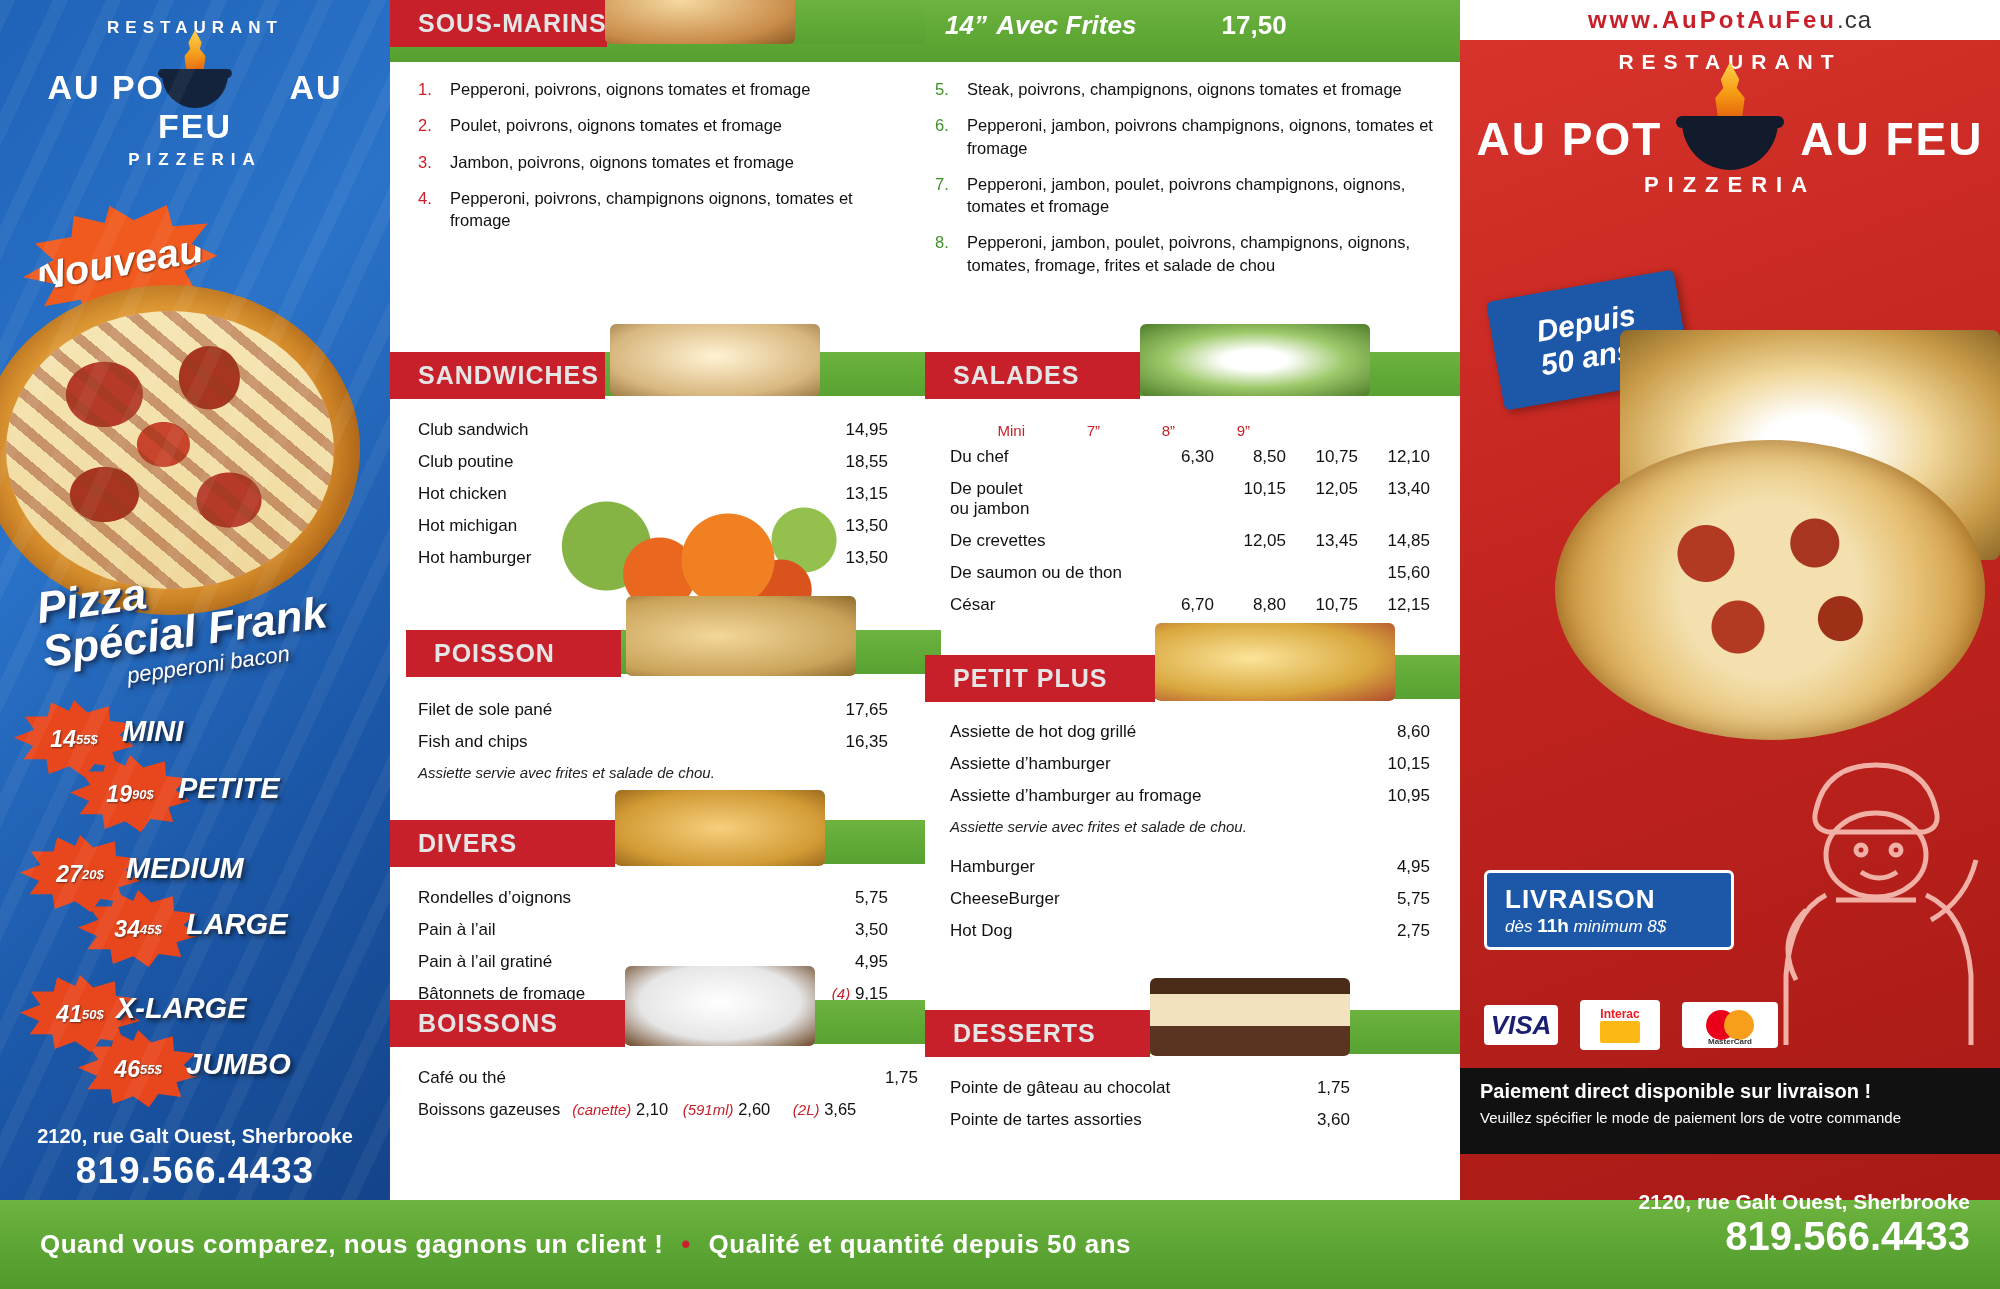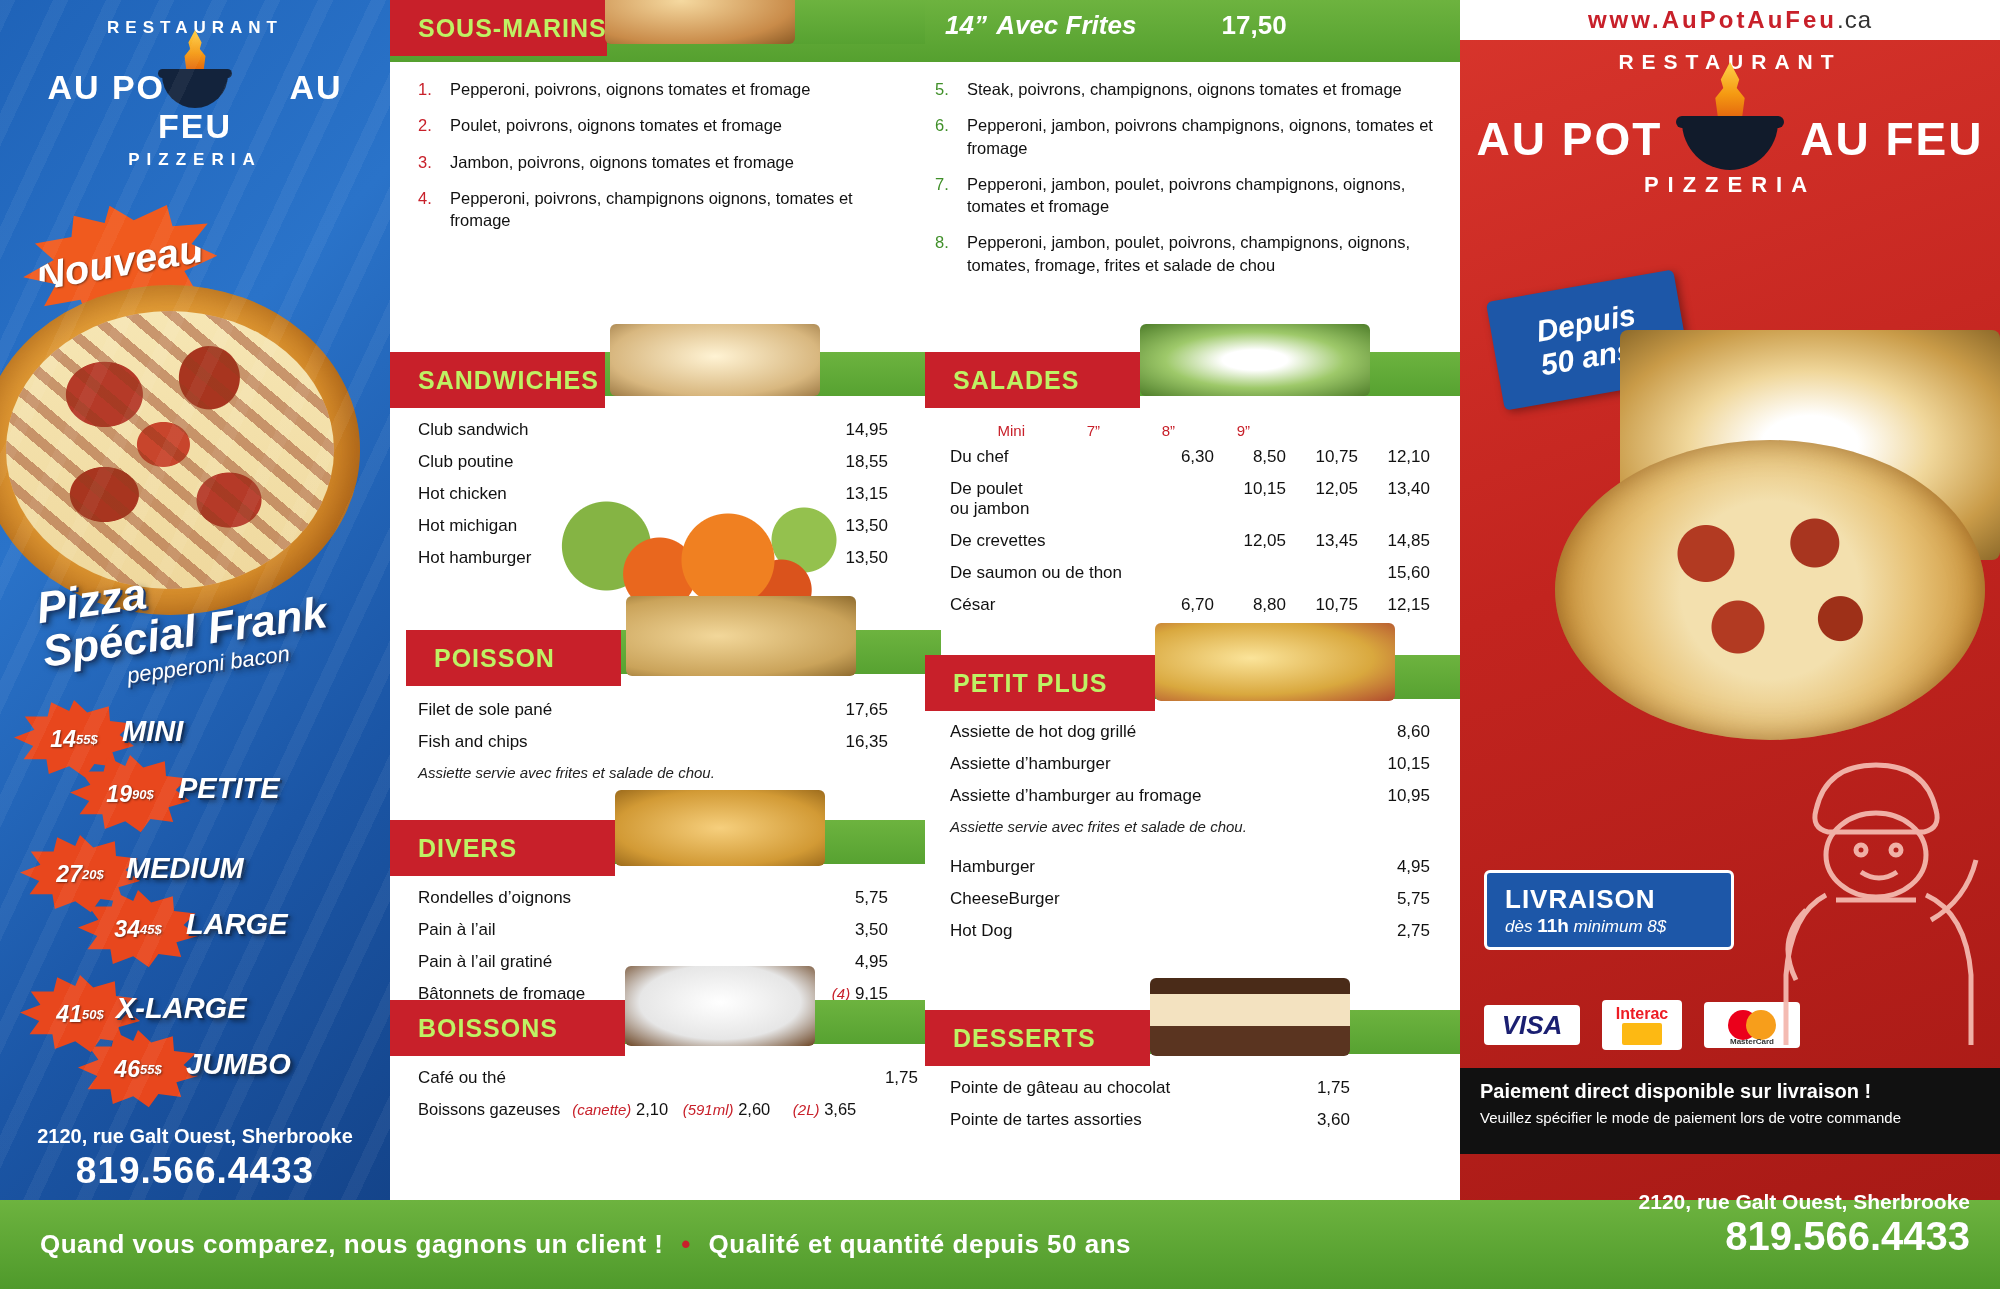--- a/index.html
+++ b/index.html
@@ -116,22 +116,22 @@
   .fourteen {
     position:absolute; left:555px; top:10px; color:#fff; font-size:26px; font-weight:bold; font-style:italic;
   }
   .fourteen .price{ margin-left:78px; font-style:normal; }
 
   .band {
     position:absolute; height:44px;
     background:linear-gradient(#6db33f,#57a231);
   }
   .band .tag {
-    position:absolute; left:0; top:0; height:56px; min-width:215px;
-    background:#c8202a; color:#bef264; font-size:25px; font-weight:bold;
+    position:absolute; left:0; top:0; height:47px; min-width:215px;
+    background:#c8202a; color:#e5e5e5; font-size:25px; font-weight:bold;
     display:flex; align-items:center; padding-left:28px; letter-spacing:1px;
   }
   .band .foodimg{ position:absolute; top:-22px; height:66px; border-radius:6px; }
 
   .item-list { position:absolute; left:28px; right:18px; }
   .row { display:flex; align-items:baseline; font-size:17px; color:#111; margin-bottom:12px; }
   .row .name { flex:1; }
   .row .price { width:70px; text-align:right; }
   .note { font-size:15px; font-style:italic; color:#222; margin-top:2px; }
 
@@ -186,23 +186,23 @@
   }
   .livraison{
     position:absolute; left:24px; top:870px; width:250px; height:80px;
     background:#1d57a8; border:3px solid #fff; border-radius:6px; color:#fff;
     display:flex; flex-direction:column; justify-content:center; padding-left:18px;
   }
   .livraison .t{ font-size:26px; font-weight:bold; letter-spacing:1px;}
   .livraison .s{ font-size:17px; font-style:italic;}
   .livraison .s b{ font-size:19px; font-style:normal;}
   .cards{ position:absolute; left:24px; top:1000px; display:flex; align-items:center; gap:22px;}
-  .visa{ width:96px;height:40px;background:#fff;border-radius:4px;color:#1a1f71;font-size:26px;font-weight:bold;font-style:italic;display:flex;align-items:center;justify-content:center;}
+  .visa{ width:74px;height:40px;background:#fff;border-radius:4px;color:#1a1f71;font-size:26px;font-weight:bold;font-style:italic;display:flex;align-items:center;justify-content:center;}
   .interac{ width:80px;height:50px;background:#fff;border-radius:4px;display:flex;flex-direction:column;align-items:center;justify-content:center;}
-  .interac .i1{ font-size:16px;font-weight:bold;color:#ed1c24;}
+  .interac .i1{ font-size:12px;font-weight:bold;color:#ed1c24;}
   .interac .i2{ width:40px;height:22px;background:#fdb913;border-radius:2px;}
   .mc{ width:96px;height:46px;background:#fff;border-radius:4px;display:flex;align-items:center;justify-content:center;position:relative;}
   .mc .c1{width:30px;height:30px;border-radius:50%;background:#eb001b;}
   .mc .c2{width:30px;height:30px;border-radius:50%;background:#f79e1b;margin-left:-12px;}
   .mc .lbl{position:absolute;bottom:2px;font-size:8px;font-weight:bold;color:#333;}
   .paiement{
     position:absolute; left:0; top:1068px; width:540px; height:86px; background:#111;
     color:#fff; padding:12px 20px;
   }
   .paiement .p1{ font-size:20px; font-weight:bold;}

